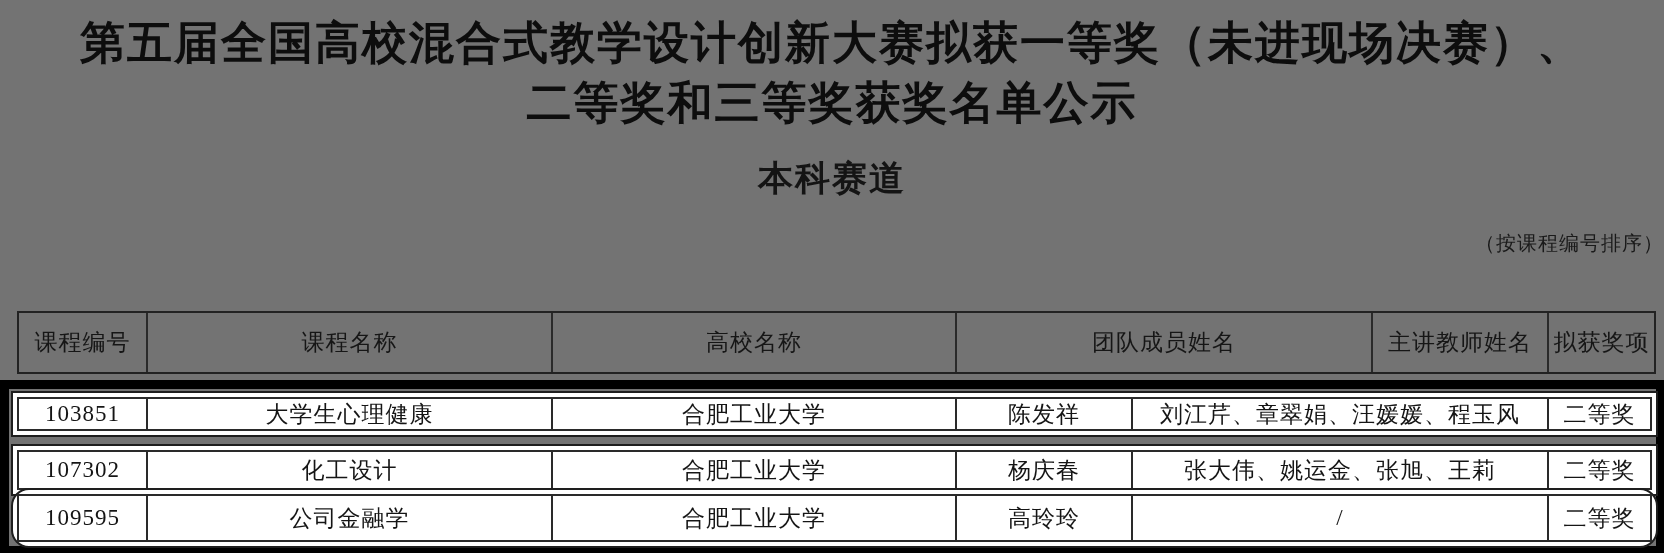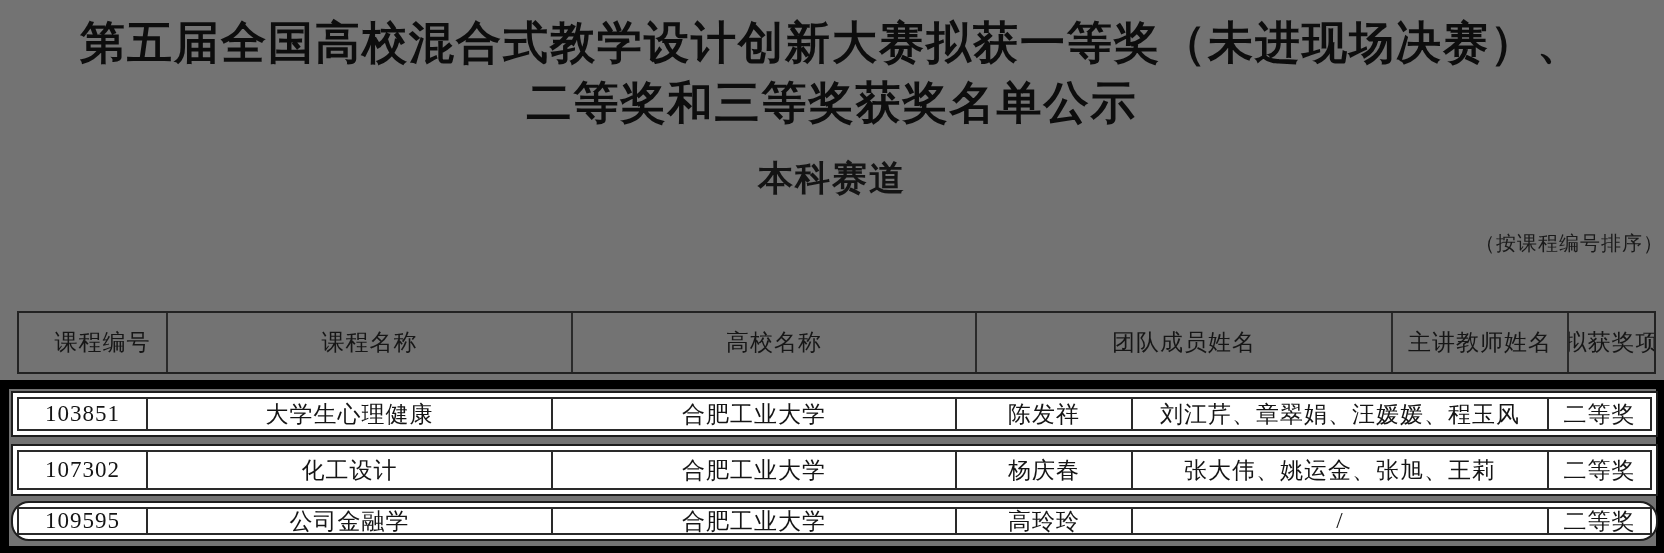--- a/index.html
+++ b/index.html
@@ -34,21 +34,20 @@
     color:#1a1a1a;
   }
   
   .grid{
     position:absolute;
     box-sizing:border-box;
     display:flex;
     align-items:stretch;
     font-size:23px;
     color:#161616;
-    padding-left:20px;
   }
   .thead{
     left:17px;top:311px;width:1639px;height:63px;
     border:2px solid #222;
   }
   .cell{
     box-sizing:border-box;
     display:flex;align-items:center;justify-content:center;
     text-align:center;
     border-right:2px solid #2a2a2a;
@@ -74,21 +73,21 @@
     position:absolute;
     left:4px;right:4px;top:4px;bottom:4px;
     box-sizing:border-box;
     border:2px solid #2a2a2a;
     display:flex;
     align-items:stretch;
     font-size:23px;
   }
   .trow-1{top:391px;height:46px;padding-left:16px;}
   .trow-2{top:444px;height:52px;font-family:Liberation Serif, serif;}
-  .trow-3{top:501px;height:40px;border-radius:18px;}
+  .trow-3{top:488px;height:60px;border-radius:18px;}
   
   .hl{position:absolute;background:#000000;}
   .hl-top{left:0;top:380px;width:1664px;height:9px;}
   .hl-left{left:0;top:380px;width:9px;height:173px;}
   .hl-right{left:1656px;top:380px;width:8px;height:173px;}
   .hl-bottom{left:0;top:546px;width:1664px;height:7px;}
 </style>
 </head>
 <body>
 

